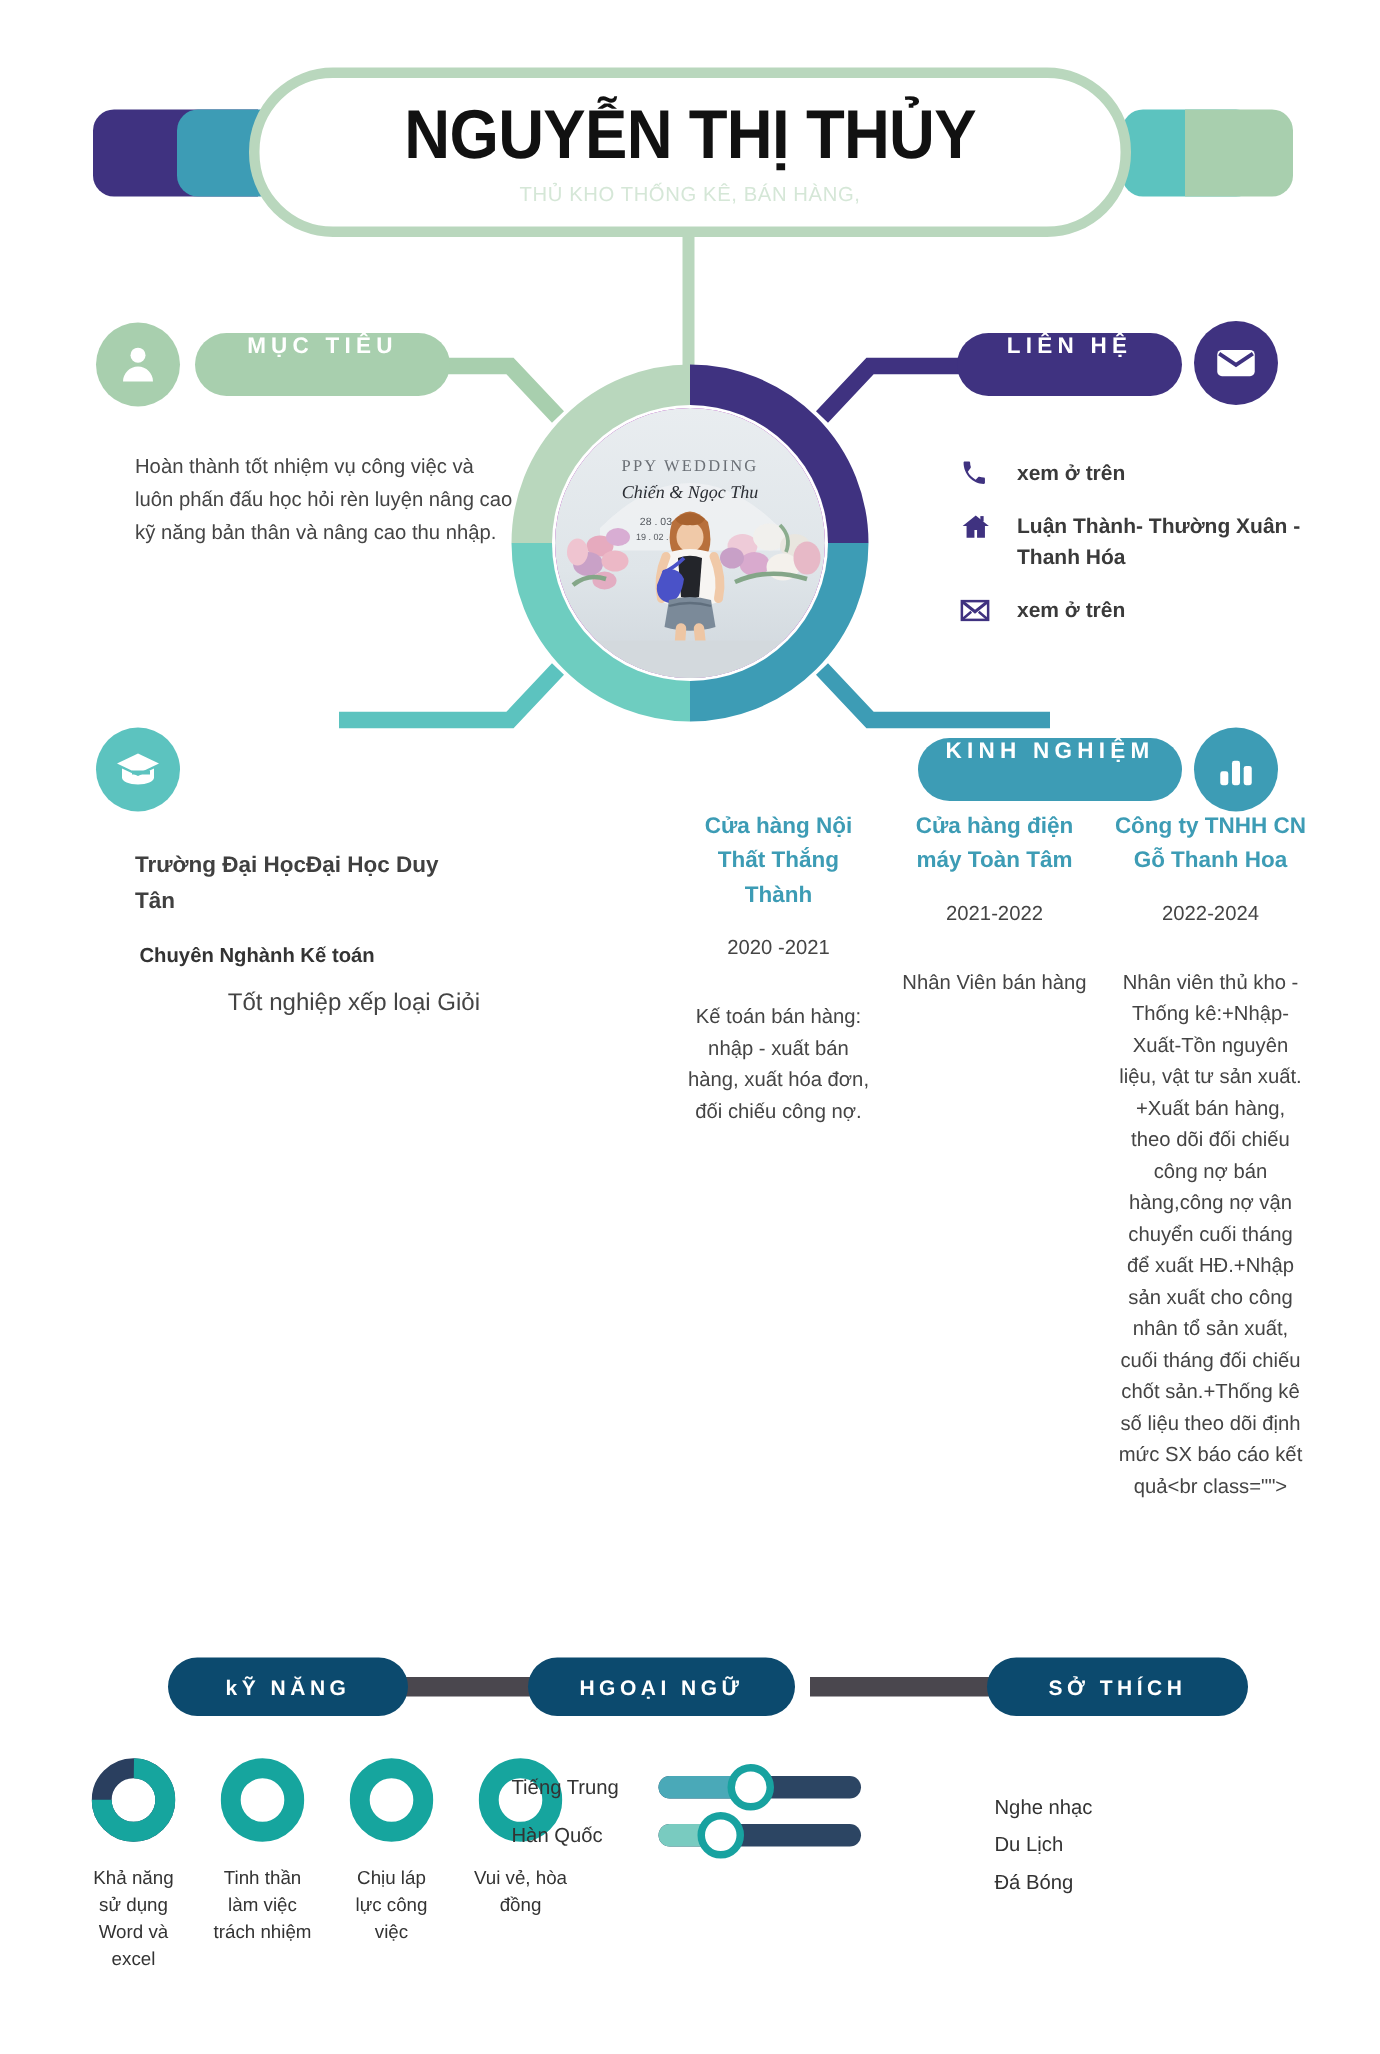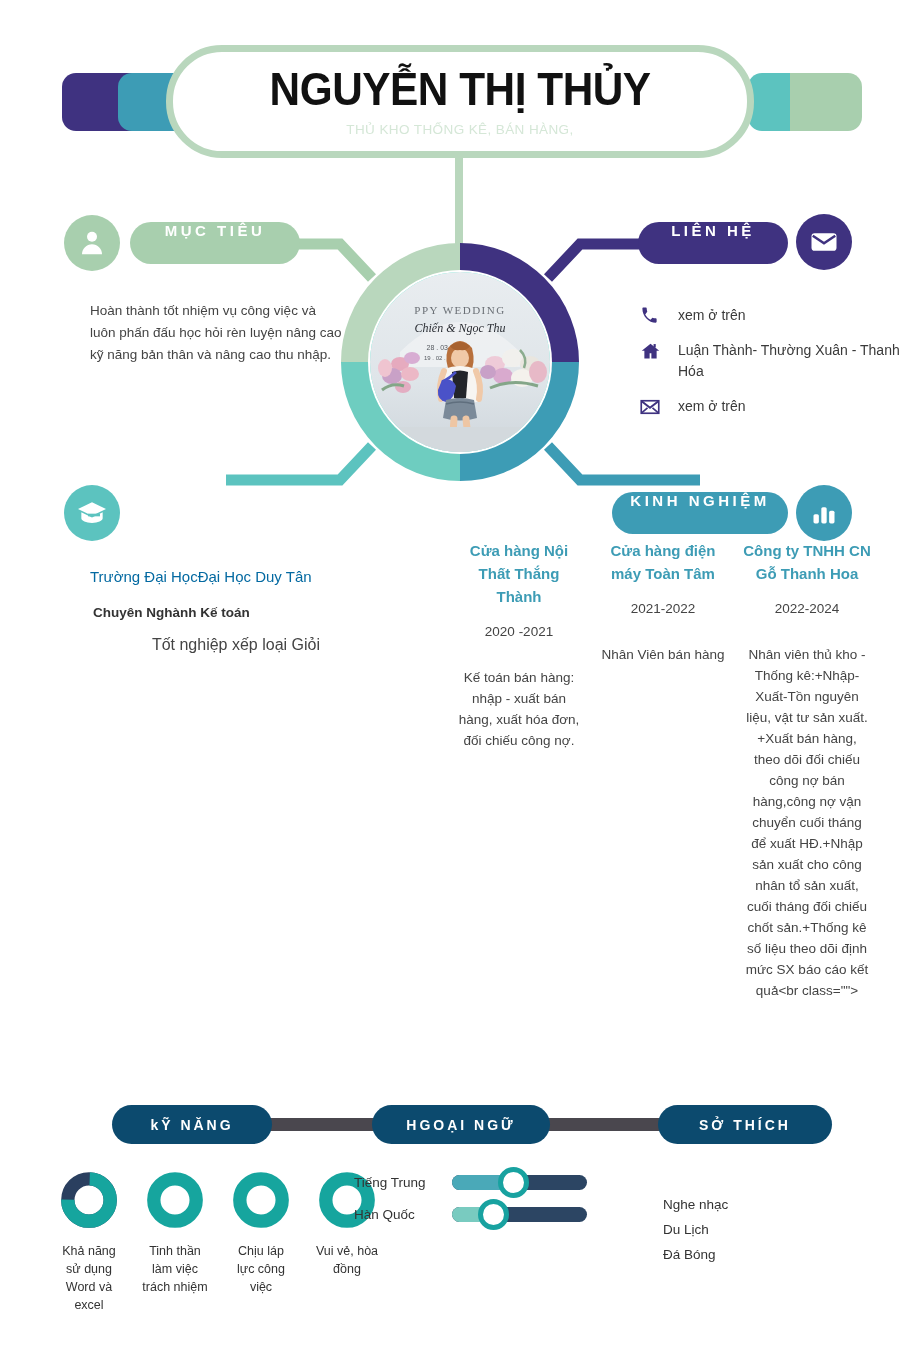--- a/index.html
+++ b/index.html
@@ -38,21 +38,21 @@
     color:#d5e7d7; white-space:nowrap;
   }
   .hdr-stem { position:absolute; left:455px; top:156px; width:8px;
               height:92px; background:#b9d7bd; }
 
   
   .ring-wrap { position:absolute; left:340px; top:242px; width:240px; height:240px; }
   .ring-wrap svg { display:block; }
   .photo {
     position:absolute; left:30px; top:30px; width:180px; height:180px;
-    border-radius:50%; overflow:hidden; background:#5eead4;
+    border-radius:50%; overflow:hidden; background:#a21caf;
   }
   .photo-inner { position:absolute; inset:0; }
 
   
   .conn { position:absolute; left:0; top:0; width:920px; height:1369px;
           pointer-events:none; }
 
   
   .pill {
     position:absolute; height:42px; border-radius:21px;
@@ -79,24 +79,24 @@
   
   .objective {
     position:absolute; left:90px; top:300px; width:255px;
     font-size:13.5px; line-height:22px; color:#444;
   }
 
   .contact { position:absolute; left:640px; top:305px; width:260px; }
   .c-row { display:flex; align-items:flex-start; margin-bottom:14px; }
   .c-ico { width:38px; flex:0 0 38px; color:#3f3280; display:flex;
            align-items:flex-start; justify-content:flex-start; padding-top:1px; }
-  .c-txt { font-size:14px; font-weight:400; color:#3a3a3a; line-height:21px; }
+  .c-txt { font-size:14px; font-weight:700; color:#3a3a3a; line-height:21px; }
 
   .edu { position:absolute; left:90px; top:565px; width:230px; }
-  .edu-school { font-size:15px; font-weight:400; color:#0369a1;
+  .edu-school { font-size:15px; font-weight:700; color:#404040;
                 line-height:24px; }
   .edu-major  { margin-top:16px; font-size:13.5px; font-weight:700;
                 color:#333; padding-left:3px; }
   .edu-note   { margin-top:16px; font-size:16px; color:#444;text-align:right; }
 
   .exp-cols { position:absolute; left:455px; top:539px; width:420px;
               display:flex; gap:16px; }
   .exp-col { width:128px; text-align:center; }
   .exp-title { font-size:15px; font-weight:700; color:#3d9cb5;
                line-height:23px; }
@@ -105,36 +105,36 @@
                line-height:21px; }
 
   
   .bpill {
     position:absolute; top:1105px; height:39px; border-radius:20px;
     background:#0c4a6e; color:#fff; display:flex; align-items:center;
     justify-content:center; font-size:14px; font-weight:700;
     letter-spacing:3px; z-index:3;
   }
   .bpill-ky { left:112px; width:160px; }
-  .bpill-ng { left:372px; width:178px;text-align:center; }
+  .bpill-ng { left:352px; width:178px;text-align:center; }
   .bpill-st { left:658px; width:174px; }
   .bline { position:absolute; top:1118px; height:13px; background:#4a474e; }
   .bline1 { left:262px; width:120px; }
   .bline2 { left:540px; width:128px; }
 
   
   .skills { position:absolute; left:56px; top:1172px;
             display:flex; gap:20px; }
   .skill { width:66px; text-align:center; }
   .skill-lbl { margin-top:10px; font-size:12.5px; color:#333;
                line-height:18px; }
 
   
   .langs { position:absolute; left:341px; top:1175px; width:250px; }
-  .lang-row { display:flex; align-items:flex-start; height:32px;margin-left:13px; }
+  .lang-row { display:flex; align-items:center; height:32px; }
   .lang-lbl { width:98px; font-size:13.5px; color:#333; }
   .lang-track { position:relative; width:135px; height:15px;
                 border-radius:8px; background:#2c4563; }
   .lang-fill { position:absolute; left:0; top:0; height:15px;
                border-radius:8px; }
   .lang-knob { position:absolute; top:-8px; width:31px; height:31px;
                border-radius:50%; background:#fff; border:5px solid #18a2a0; }
 
   .hobbies { position:absolute; left:663px; top:1192px; }
   .hobby { font-size:13.5px; color:#333; line-height:25px; }

